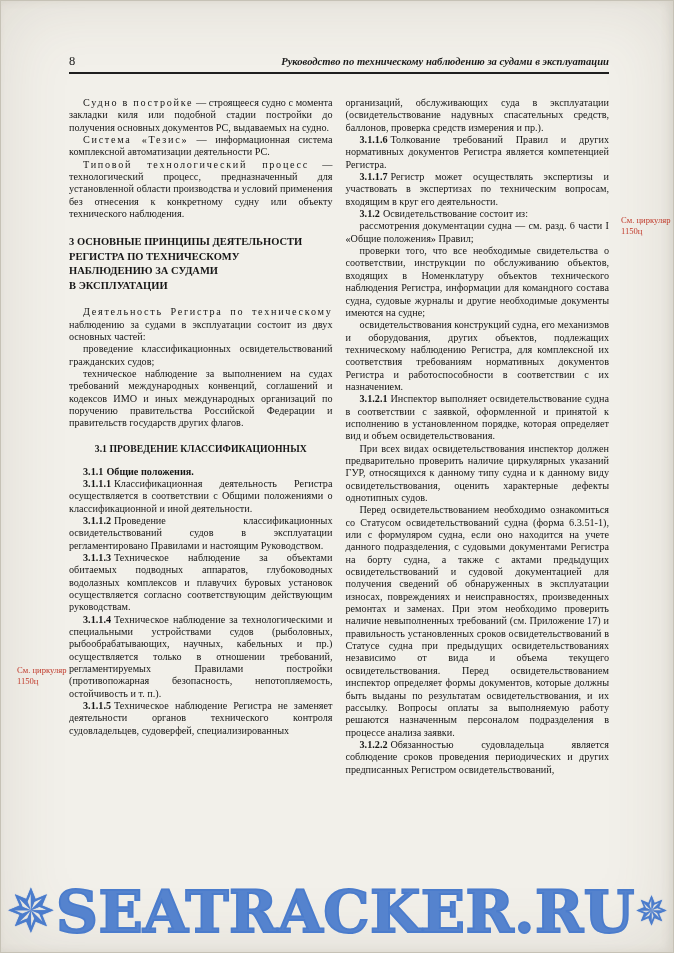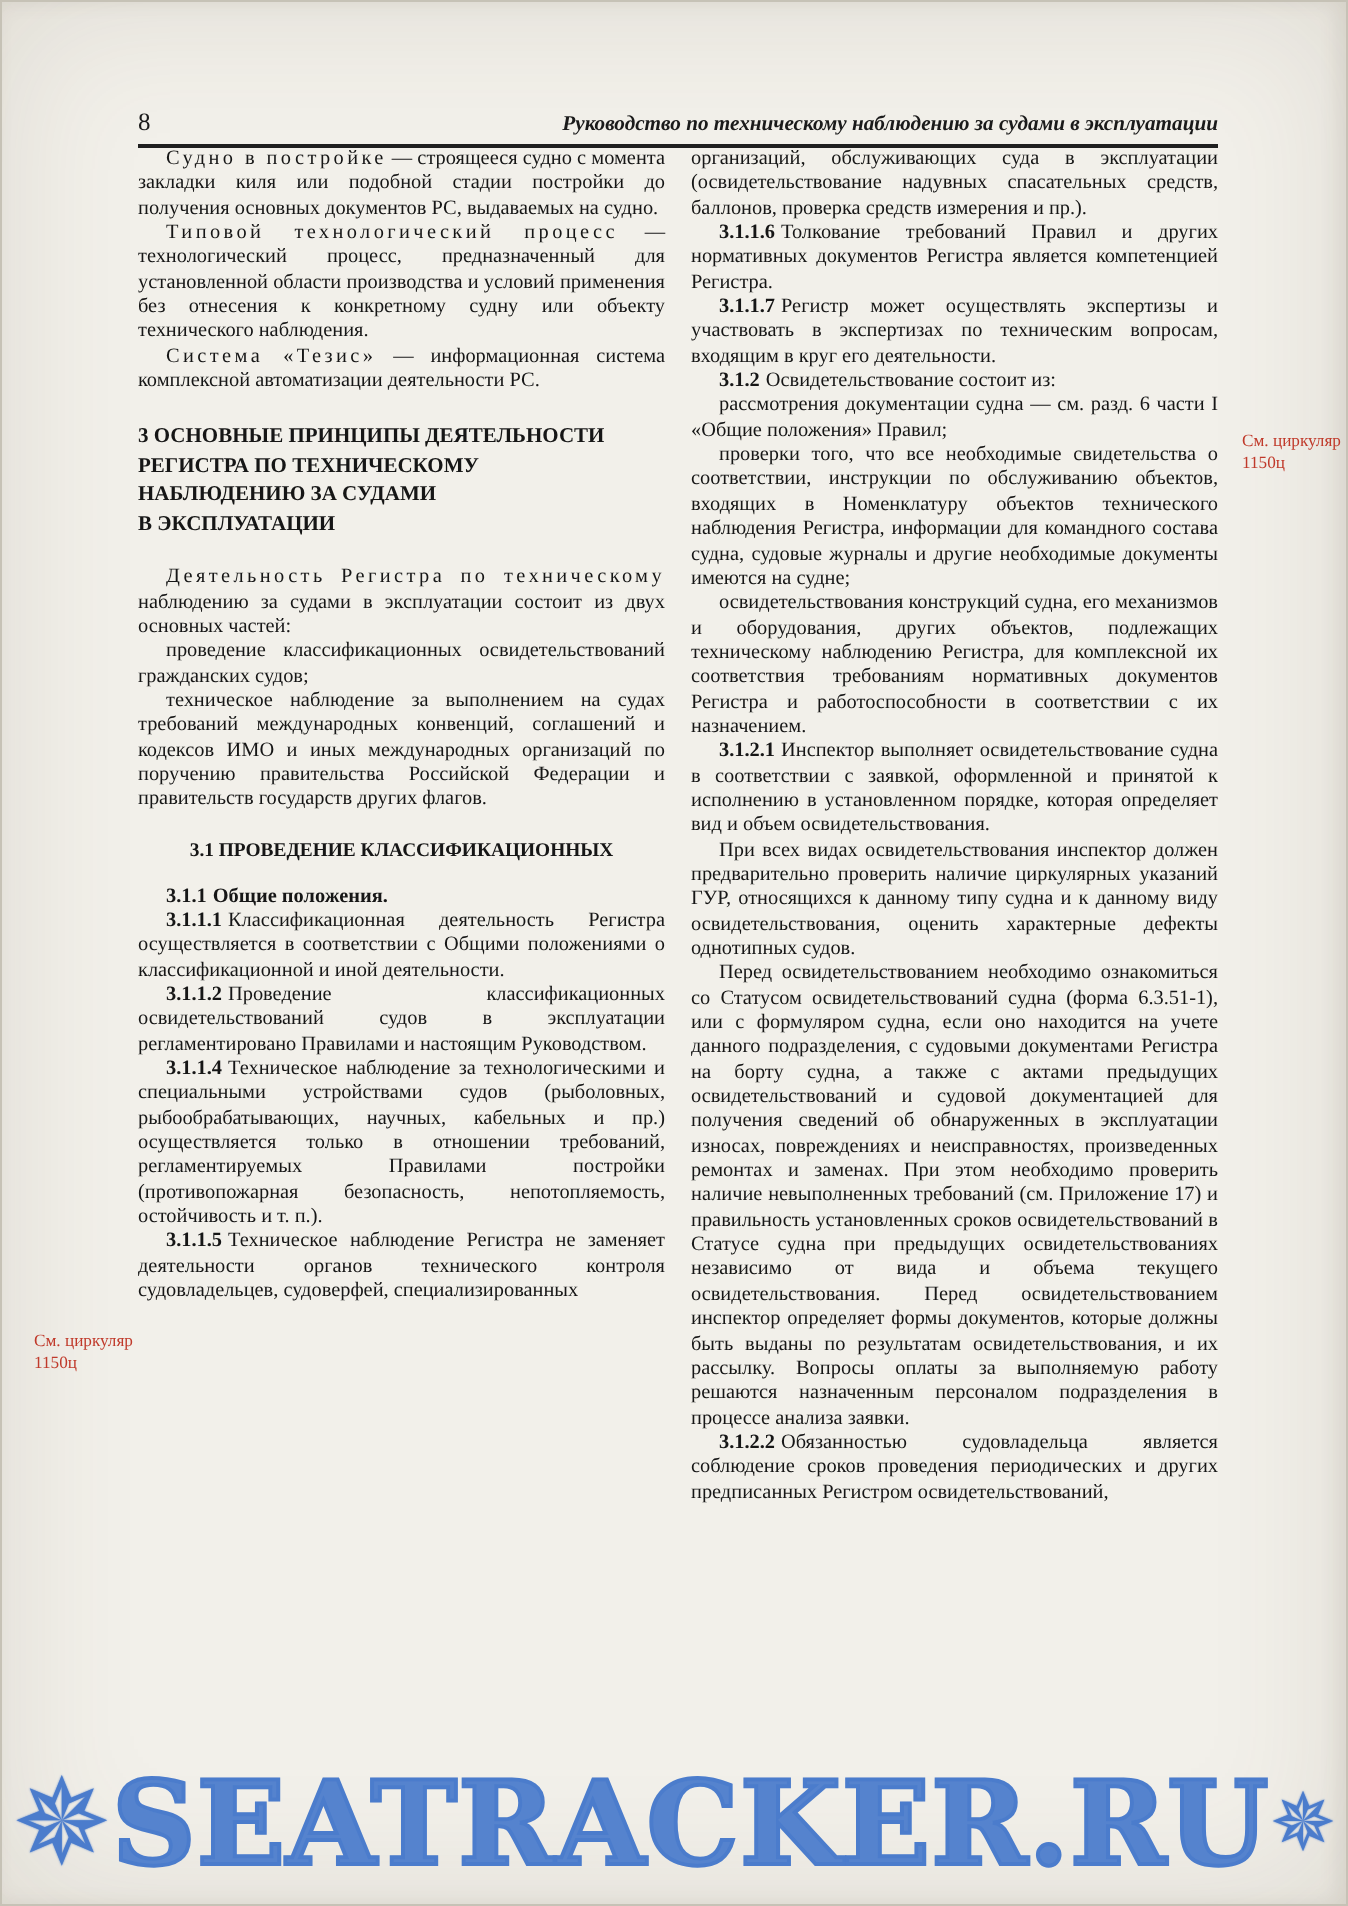--- a/index.html
+++ b/index.html
@@ -21,21 +21,21 @@
     display:flex; justify-content:space-between; align-items:baseline;
   }
   .pagenum { font-size:12.5px; color:#1a1a1a; }
   .doc-title { font-style:italic; font-weight:bold; font-size:10.6px; color:#1a1a1a; }
   .header-rule {
     position:absolute; top:71px; left:68px; width:540px; height:2px;
     background:#1f1f1f;
   }
   
   .columns {
-    position:absolute; top:73px; left:68px; width:540px;
+    position:absolute; top:96px; left:68px; width:540px;
     display:flex; gap:13px;
   }
   .col {
     flex:1 1 0; font-size:10.2px; line-height:1.21; text-align:justify;
     color:#161616;
   }
   .col p { text-indent:14px; }
   .spaced { letter-spacing:1.7px; }
   .num { font-weight:bold; margin-right:3px; }
   .boldline { font-weight:bold; }
@@ -86,41 +86,42 @@
   </div>
   <div class="header-rule"></div>
 
   <div class="margin-note left-note">См. циркуляр 1150ц</div>
   <div class="margin-note right-note">См. циркуляр 1150ц</div>
 
   <div class="columns">
 
     <div class="col">
       <p><span class="spaced">Судно в постройке</span> <span>— строящееся судно с момента закладки киля или подобной стадии постройки до получения основных документов РС, выдаваемых на судно.</span></p>
+      <p><span class="spaced">Система «Тезис»</span> <span>— информационная система комплексной автоматизации деятельности РС.</span></p>
       <p><span class="spaced">Типовой технологический процесс</span> <span>— технологический процесс, предназначенный для установленной области производства и условий применения без отнесения к конкретному судну или объекту технического наблюдения.</span></p>
-      <p><span class="spaced">Система «Тезис»</span> <span>— информационная система комплексной автоматизации деятельности РС.</span></p>
 
       <div class="sec-heading">
         <div>3 ОСНОВНЫЕ ПРИНЦИПЫ ДЕЯТЕЛЬНОСТИ</div>
         <div>РЕГИСТРА ПО ТЕХНИЧЕСКОМУ</div>
         <div>НАБЛЮДЕНИЮ ЗА СУДАМИ</div>
         <div>В ЭКСПЛУАТАЦИИ</div>
       </div>
 
       <p><span class="spaced">Деятельность Регистра по техническому</span> <span>наблюдению за судами в эксплуатации состоит из двух основных частей:</span></p>
       <p><span>проведение классификационных освидетельствований гражданских судов;</span></p>
       <p><span>техническое наблюдение за выполнением на судах требований международных конвенций, соглашений и кодексов ИМО и иных международных организаций по поручению правительства Российской Федерации и правительств государств других флагов.</span></p>
 
       <div class="subsec-heading">
         <div>3.1 ПРОВЕДЕНИЕ КЛАССИФИКАЦИОННЫХ</div>
       </div>
 
       <p class="boldline"><span class="num">3.1.1</span><span>Общие положения.</span></p>
       <p><span class="num">3.1.1.1</span><span>Классификационная деятельность Регистра осуществляется в соответствии с Общими положениями о классификационной и иной деятельности.</span></p>
       <p><span class="num">3.1.1.2</span><span>Проведение классификационных освидетельствований судов в эксплуатации регламентировано Правилами и настоящим Руководством.</span></p>
+      <p><span class="num">3.1.1.3</span><span>Техническое наблюдение за объектами обитаемых подводных аппаратов, глубоководных водолазных комплексов и плавучих буровых установок осуществляется согласно соответствующим действующим руководствам.</span></p>
       <p><span class="num">3.1.1.4</span><span>Техническое наблюдение за технологическими и специальными устройствами судов (рыболовных, рыбообрабатывающих, научных, кабельных и пр.) осуществляется только в отношении требований, регламентируемых Правилами постройки (противопожарная безопасность, непотопляемость, остойчивость и т. п.).</span></p>
       <p><span class="num">3.1.1.5</span><span>Техническое наблюдение Регистра не заменяет деятельности органов технического контроля судовладельцев, судоверфей, специализированных</span></p>
     </div>
 
     <div class="col">
       <p style="text-indent:0"><span>организаций, обслуживающих суда в эксплуатации (освидетельствование надувных спасательных средств, баллонов, проверка средств измерения и пр.).</span></p>
       <p><span class="num">3.1.1.6</span><span>Толкование требований Правил и других нормативных документов Регистра является компетенцией Регистра.</span></p>
       <p><span class="num">3.1.1.7</span><span>Регистр может осуществлять экспертизы и участвовать в экспертизах по техническим вопросам, входящим в круг его деятельности.</span></p>
       <p><span class="num">3.1.2</span><span>Освидетельствование состоит из:</span></p>
       <p><span>рассмотрения документации судна — см. разд. 6 части I «Общие положения» Правил;</span></p>

